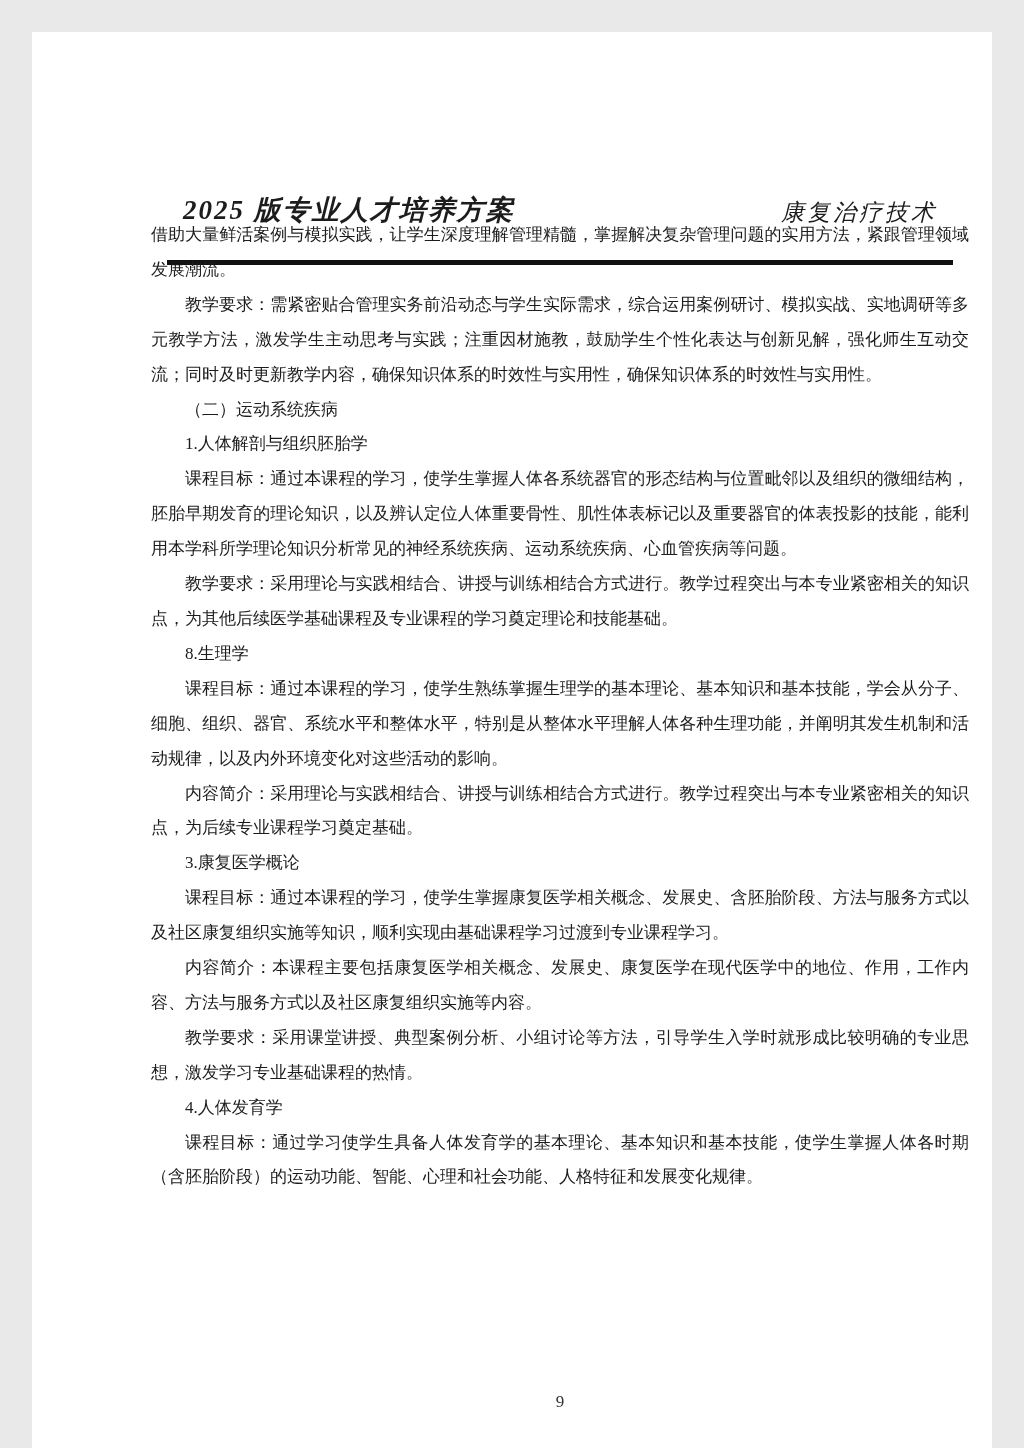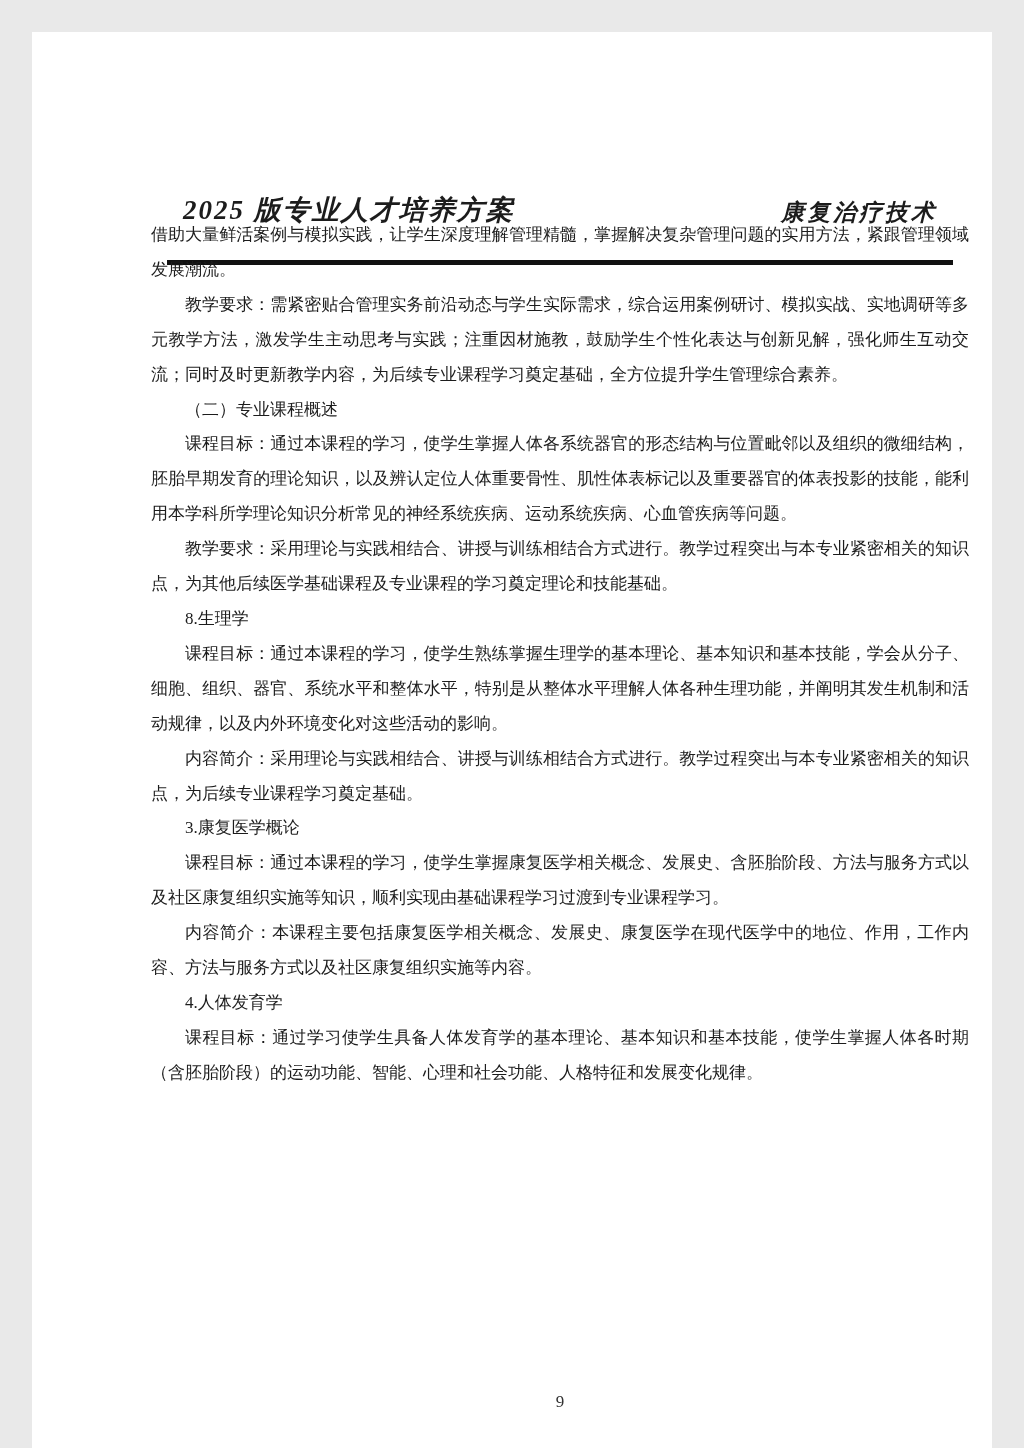--- a/index.html
+++ b/index.html
@@ -27,21 +27,21 @@
   }
   .header-left {
     font-size: 27px;
     font-weight: bold;
     font-style: italic;
     letter-spacing: 2px;
     white-space: nowrap;
   }
   .header-right {
     font-size: 23px;
-    font-weight: bold;
+    font-weight: normal;
     font-style: italic;
     letter-spacing: 3px;
     white-space: nowrap;
   }
   .header-rule {
     margin-top: 5px;
     height: 3px;
     border-top: 3px solid #111;
     border-bottom: 2px solid #111;
   }
@@ -75,30 +75,32 @@
   <div class="header">
     <div class="header-row">
       <span class="header-left">2025 版专业人才培养方案</span>
       <span class="header-right">康复治疗技术</span>
     </div>
     <div class="header-rule"></div>
   </div>
 
   <div class="body-text">
     <p class="para">借助大量鲜活案例与模拟实践，让学生深度理解管理精髓，掌握解决复杂管理问题的实用方法，紧跟管理领域发展潮流。</p>
-    <p class="para indent">教学要求：需紧密贴合管理实务前沿动态与学生实际需求，综合运用案例研讨、模拟实战、实地调研等多元教学方法，激发学生主动思考与实践；注重因材施教，鼓励学生个性化表达与创新见解，强化师生互动交流；同时及时更新教学内容，为后续专业课程学习奠定基础，全方位提升学生管理综合素养。</p>
-    <p class="para indent">（二）专业课程概述</p>
+    <p class="para indent">教学要求：需紧密贴合管理实务前沿动态与学生实际需求，综合运用案例研讨、模拟实战、实地调研等多元教学方法，激发学生主动思考与实践；注重因材施教，鼓励学生个性化表达与创新见解，强化师生互动交流；同时及时更新教学内容，确保知识体系的时效性与实用性，确保知识体系的时效性与实用性。</p>
+    <p class="para indent">（二）运动系统疾病</p>
+    <p class="para indent">1.人体解剖与组织胚胎学</p>
     <p class="para indent">课程目标：通过本课程的学习，使学生掌握人体各系统器官的形态结构与位置毗邻以及组织的微细结构，胚胎早期发育的理论知识，以及辨认定位人体重要骨性、肌性体表标记以及重要器官的体表投影的技能，能利用本学科所学理论知识分析常见的神经系统疾病、运动系统疾病、心血管疾病等问题。</p>
     <p class="para indent">教学要求：采用理论与实践相结合、讲授与训练相结合方式进行。教学过程突出与本专业紧密相关的知识点，为其他后续医学基础课程及专业课程的学习奠定理论和技能基础。</p>
     <p class="para indent">8.生理学</p>
     <p class="para indent">课程目标：通过本课程的学习，使学生熟练掌握生理学的基本理论、基本知识和基本技能，学会从分子、细胞、组织、器官、系统水平和整体水平，特别是从整体水平理解人体各种生理功能，并阐明其发生机制和活动规律，以及内外环境变化对这些活动的影响。</p>
     <p class="para indent">内容简介：采用理论与实践相结合、讲授与训练相结合方式进行。教学过程突出与本专业紧密相关的知识点，为后续专业课程学习奠定基础。</p>
     <p class="para indent">3.康复医学概论</p>
     <p class="para indent">课程目标：通过本课程的学习，使学生掌握康复医学相关概念、发展史、含胚胎阶段、方法与服务方式以及社区康复组织实施等知识，顺利实现由基础课程学习过渡到专业课程学习。</p>
     <p class="para indent">内容简介：本课程主要包括康复医学相关概念、发展史、康复医学在现代医学中的地位、作用，工作内容、方法与服务方式以及社区康复组织实施等内容。</p>
+    <p class="para indent">教学要求：采用课堂讲授、典型案例分析、小组讨论等方法，引导学生入学时就形成比较明确的专业思想，激发学习专业基础课程的热情。</p>
     <p class="para indent">4.人体发育学</p>
     <p class="para indent">课程目标：通过学习使学生具备人体发育学的基本理论、基本知识和基本技能，使学生掌握人体各时期（含胚胎阶段）的运动功能、智能、心理和社会功能、人格特征和发展变化规律。</p>
   </div>
 
   <div class="footer">
     <span>9</span>
   </div>
 
 </div>
 

